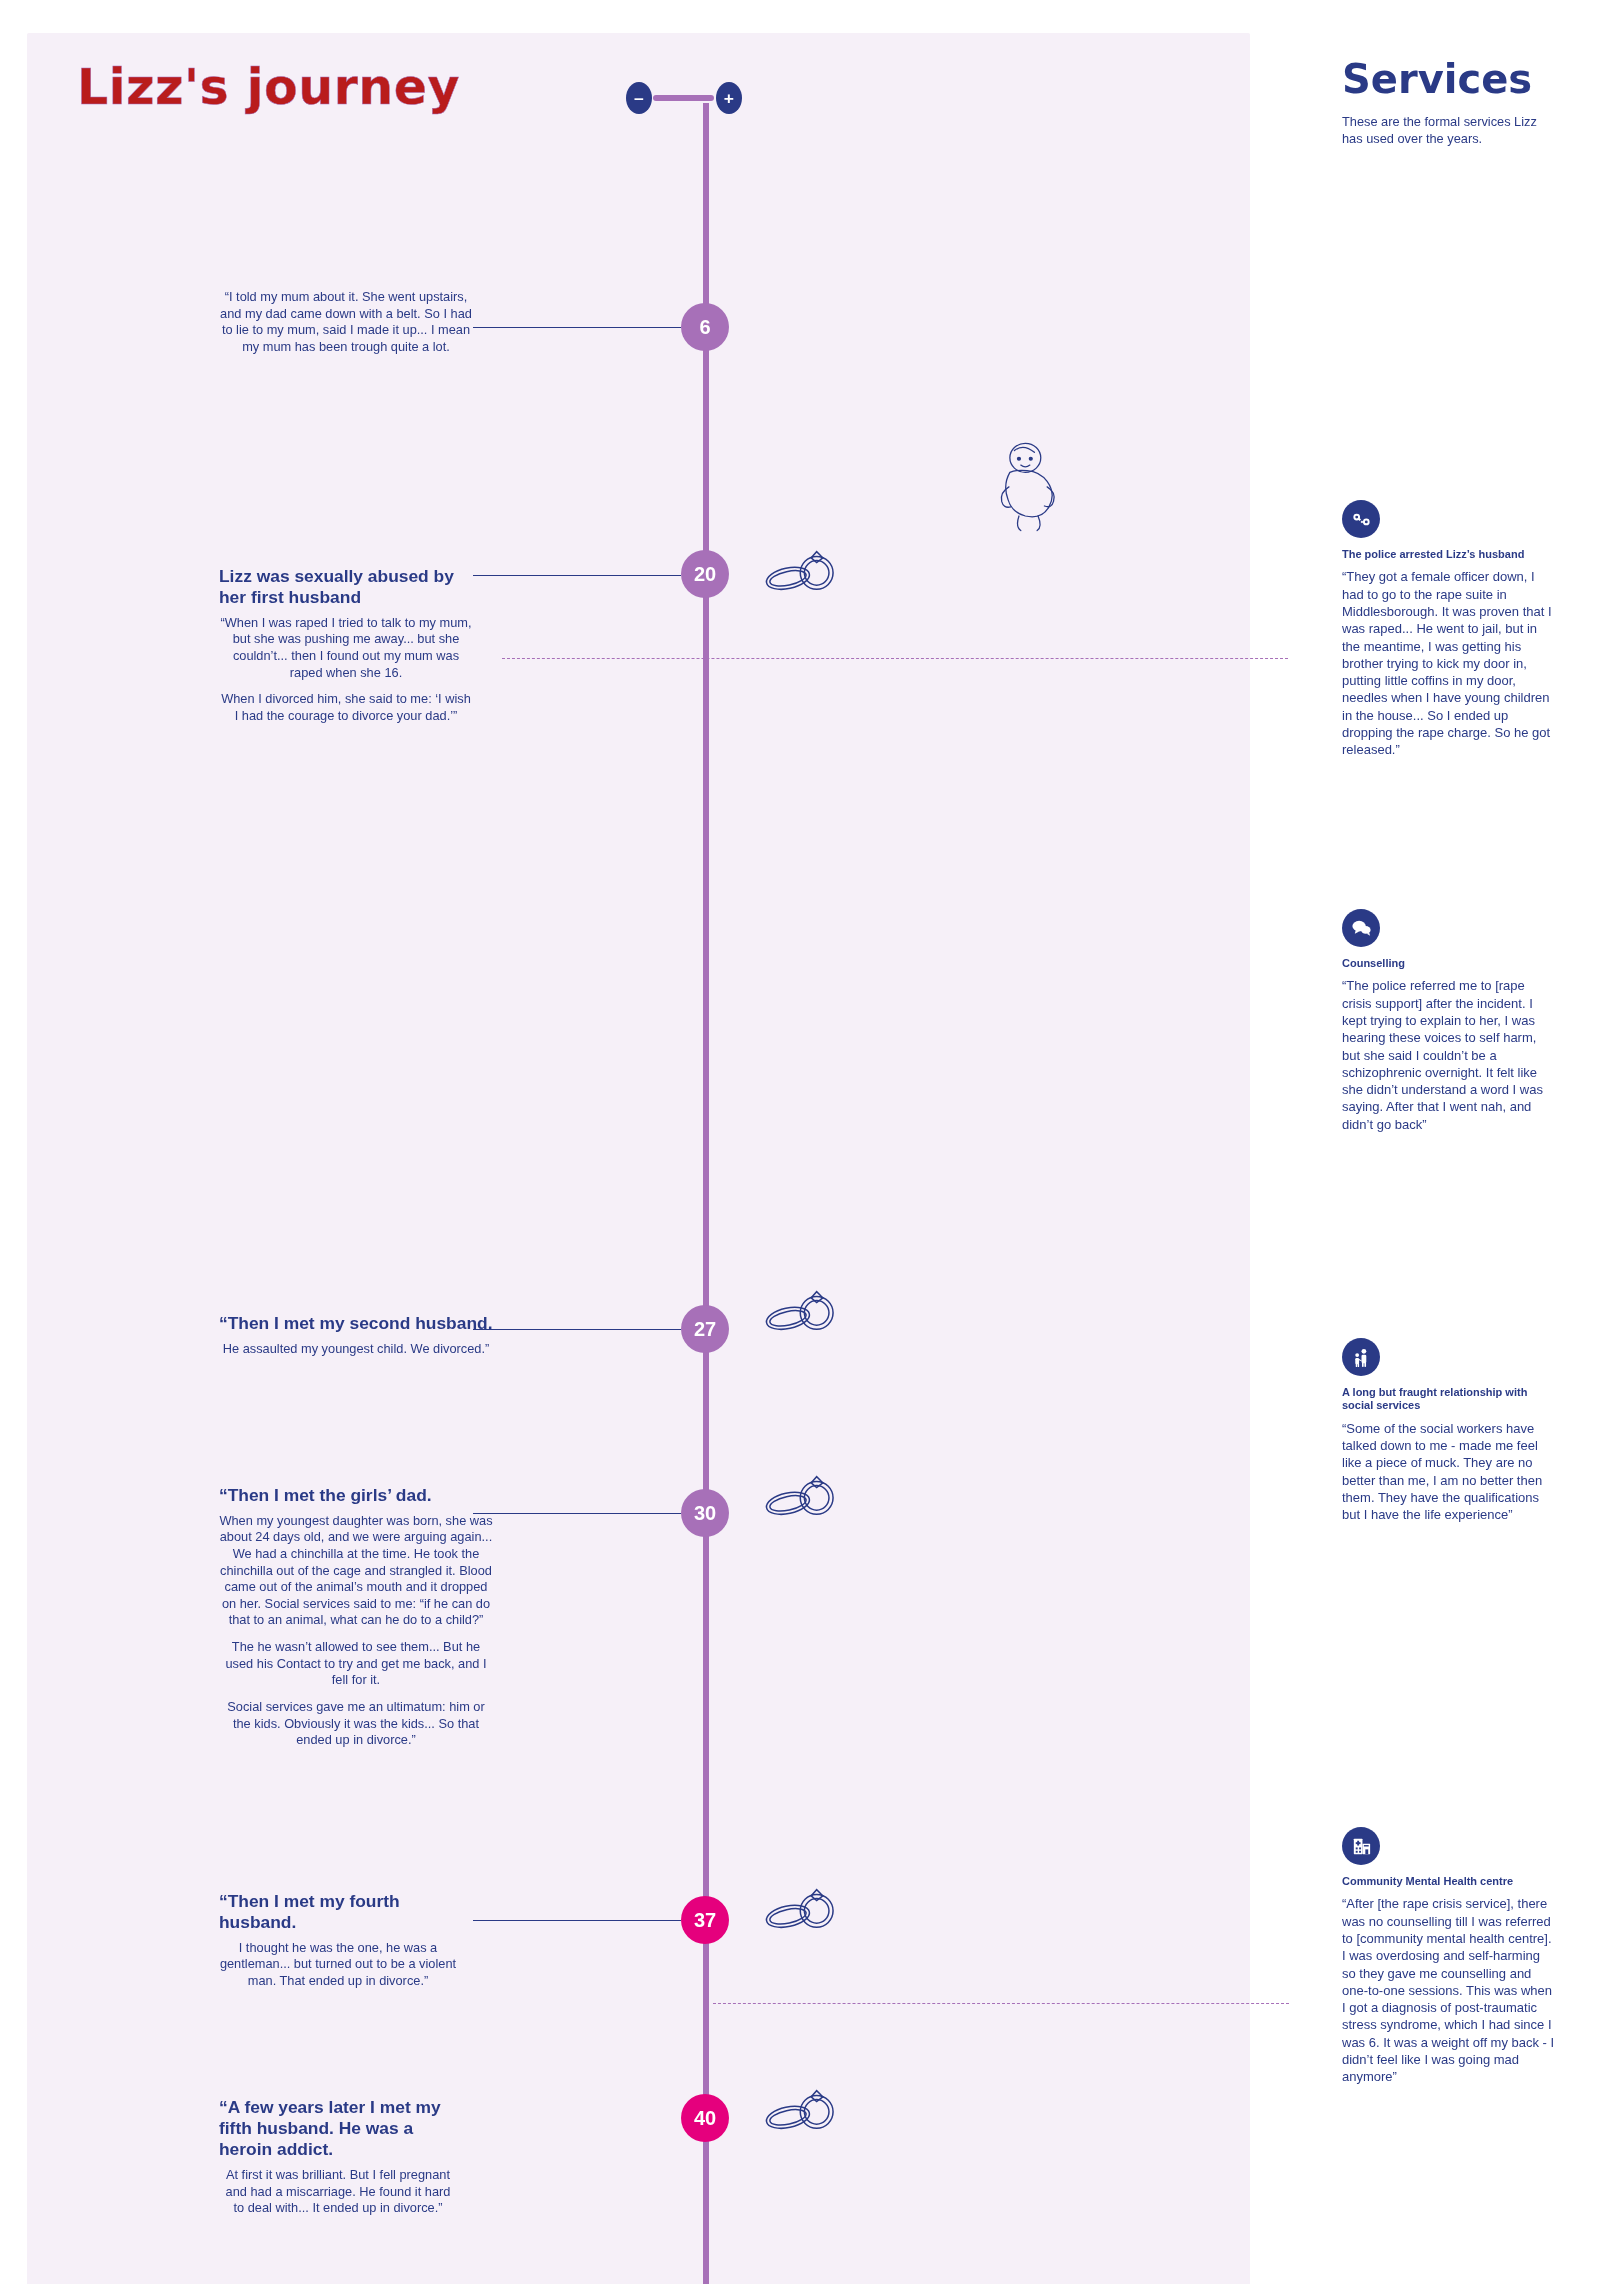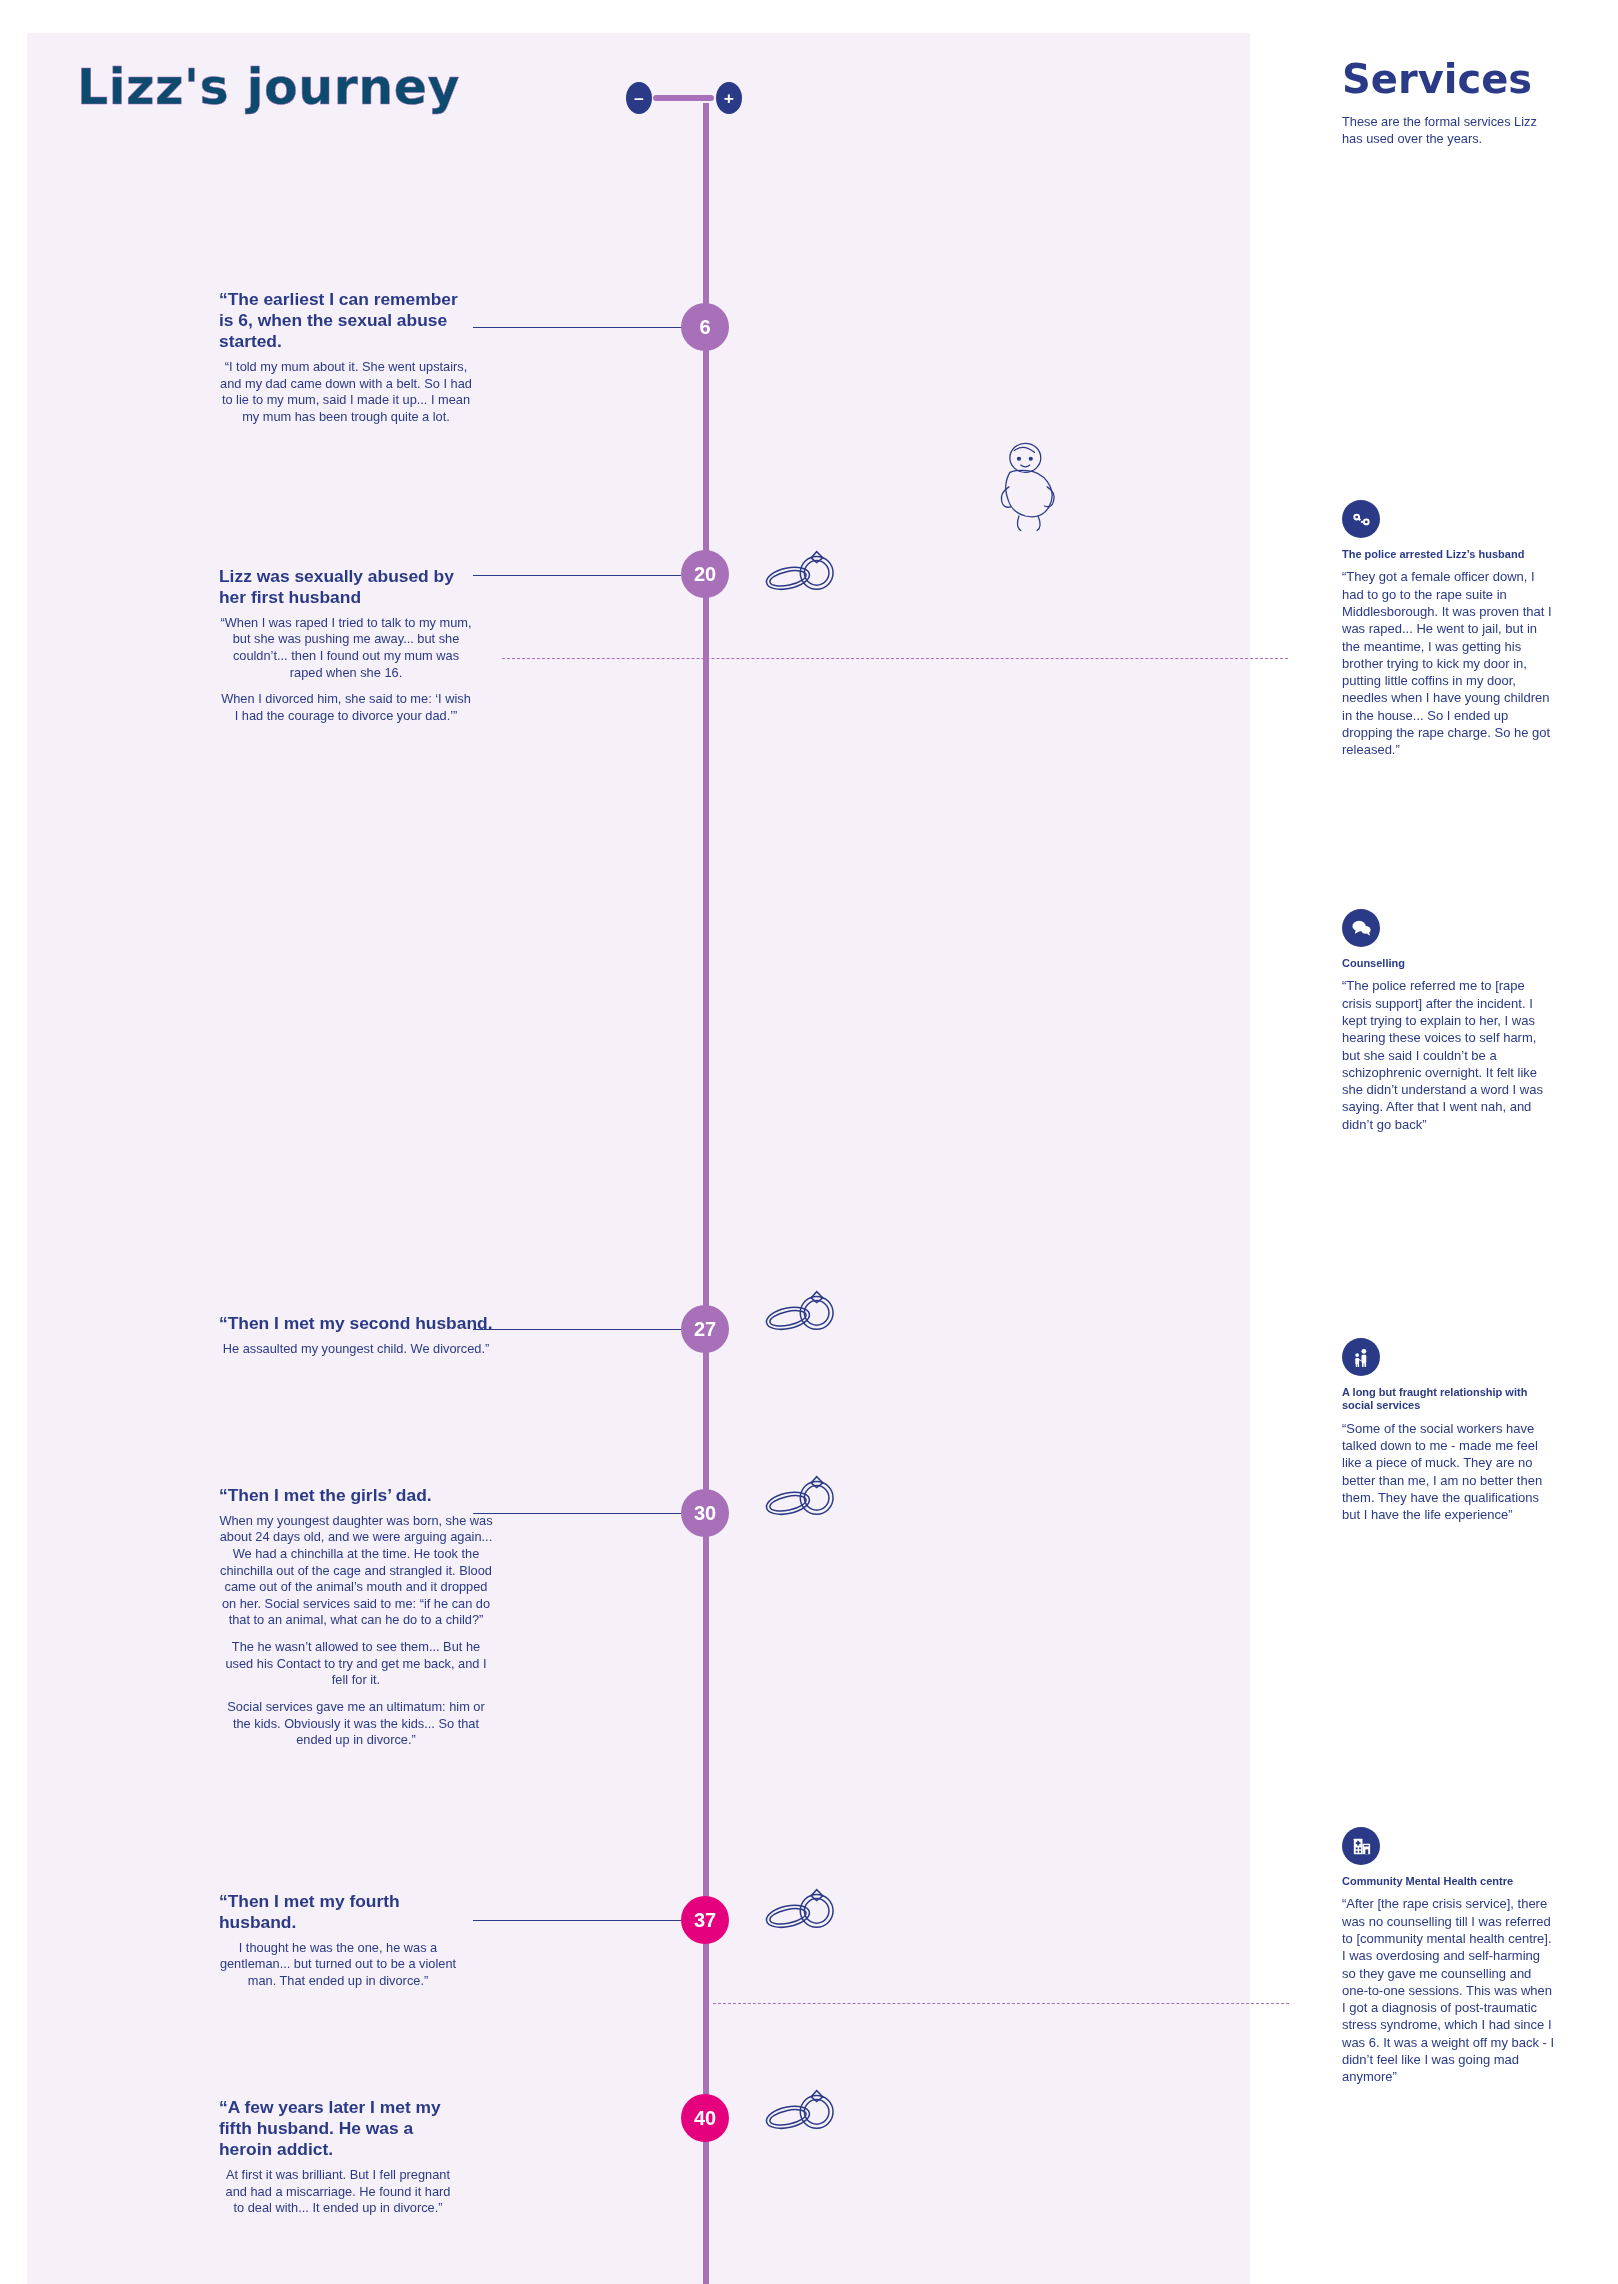--- a/index.html
+++ b/index.html
@@ -19,21 +19,21 @@
     background: #f6f0f8;
     border-radius: 1.8px;
   }
 
   
   .journey-title {
     position: absolute;
     left: 77px; top: 59px;
     font-size: 49px;
     font-weight: 700;
-    color: #0c4a6e;
+    color: #b91c1c;
     letter-spacing: 0.5px;
     font-family: "DejaVu Sans", sans-serif;
     -webkit-text-stroke: 0.5px #a770b8;
   }
   .services-title {
     position: absolute;
     left: 1342px; top: 56px;
     font-size: 40px;
     font-weight: 700;
     color: #2a3a86;
@@ -223,21 +223,20 @@
   <div class="leader" style="left:473px; top:327px;  width:208px;"></div>
   <div class="leader" style="left:473px; top:575px; width:208px;"></div>
   <div class="leader" style="left:473px; top:1329px; width:208px;"></div>
   <div class="leader" style="left:473px; top:1513px; width:208px;"></div>
   <div class="leader" style="left:473px; top:1920px; width:208px;"></div>
 
   <div class="leader-dash" style="left:502px; top:658px; width:786px;"></div>
   <div class="leader-dash" style="left:713px; top:2003px; width:576px;"></div>
 
   <div class="blk" style="left:219px; top:289px; width:254px;">
-    <h3>“The earliest I can remember is 6, when the sexual abuse started.</h3>
     <p class="last">“I told my mum about it. She went upstairs, and my dad came down with a belt. So I had to lie to my mum, said I made it up... I mean my mum has been trough quite a lot.</p>
   </div>
 
   <div class="blk" style="left:219px; top:566px; width:254px;">
     <h3>Lizz was sexually abused by her first husband</h3>
     <p>“When I was raped I tried to talk to my mum, but she was pushing me away... but she couldn’t... then I found out my mum was raped when she 16.</p>
     <p class="last">When I divorced him, she said to me: ‘I wish I had the courage to divorce your dad.’”</p>
   </div>
 
   <div class="blk" style="left:219px; top:1313px; width:274px;">

